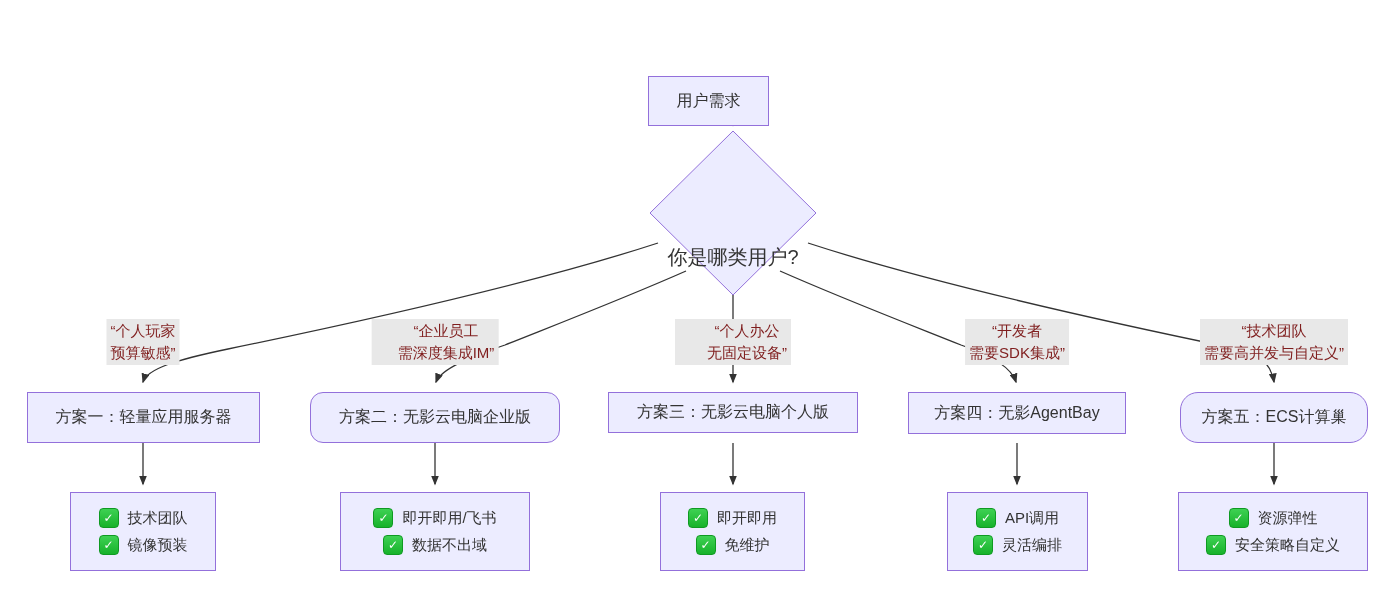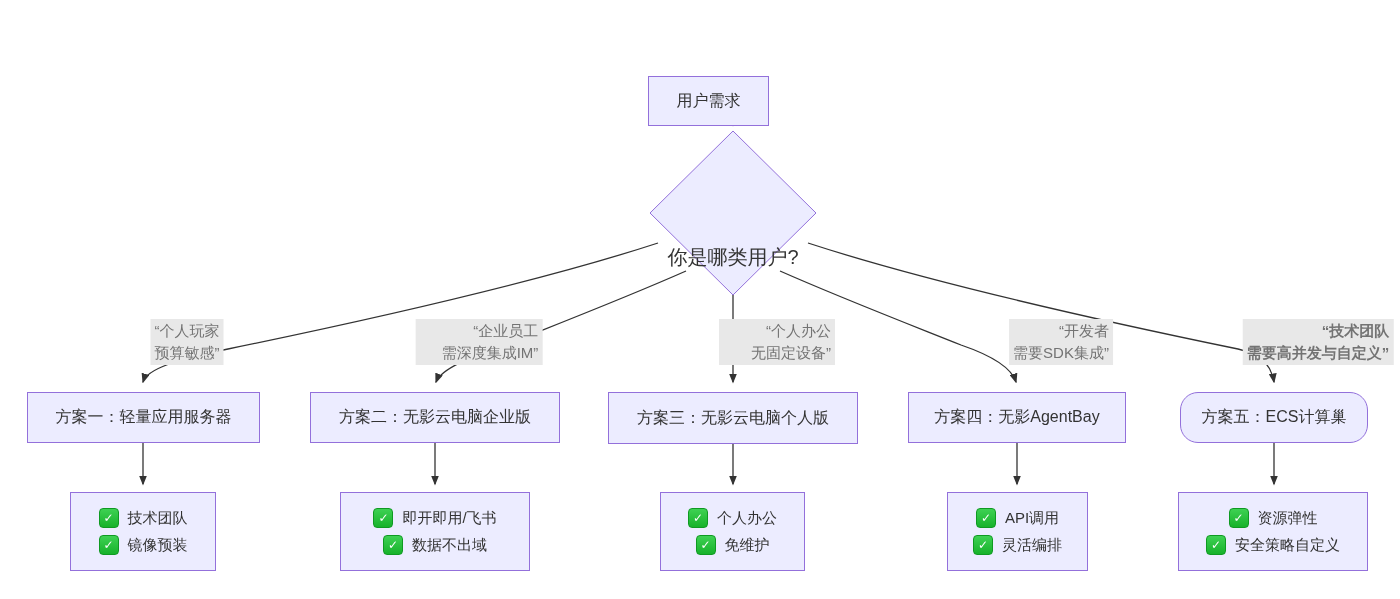--- a/index.html
+++ b/index.html
@@ -28,27 +28,26 @@
     transform:translate(-50%,-50%);
     color:#333333;
     font-size:20px;
     white-space:nowrap;
     margin-top:44px;
   }
   .edge-label {
     position:absolute;
     transform:translateX(-50%);
     background:#e8e8e8;
-    color:#737373;
+    color:#7f1d1d;
     font-size:15px;
     line-height:22px;
-    text-align:right;
+    text-align:center;
     padding:1px 4px;
     white-space:nowrap;
-    margin-left:44px;
   }
   .benefit {
     flex-direction:column;
     gap:7px;
     font-size:15px;
   }
   .benefit-row {
     display:flex;
     align-items:center;
     gap:9px;
@@ -112,35 +111,35 @@
     <div>需深度集成IM”</div>
   </div>
   <div class="edge-label" style="left:733px; top:319px;padding-left:32px;">
     <div>“个人办公</div>
     <div>无固定设备”</div>
   </div>
   <div class="edge-label" style="left:1017px; top:319px;">
     <div>“开发者</div>
     <div>需要SDK集成”</div>
   </div>
-  <div class="edge-label" style="left:1274px; top:319px;font-weight:bold;">
+  <div class="edge-label" style="left:1274px; top:319px;">
     <div>“技术团队</div>
     <div>需要高并发与自定义”</div>
   </div>
 
   <div class="node" style="left:27px; top:392px; width:233px; height:51px;">
     <span>方案一：轻量应用服务器</span>
   </div>
-  <div class="node" style="left:310px; top:392px; width:250px; height:51px;">
+  <div class="node" style="left:310px; top:392px; width:250px; height:51px;border-radius:13px;">
     <span>方案二：无影云电脑企业版</span>
   </div>
-  <div class="node" style="left:608px; top:392px; width:250px; height:52px;">
+  <div class="node" style="left:608px; top:392px; width:250px; height:41px;">
     <span>方案三：无影云电脑个人版</span>
   </div>
-  <div class="node" style="left:908px; top:392px; width:218px; height:51px;">
+  <div class="node" style="left:908px; top:392px; width:218px; height:42px;">
     <span>方案四：无影AgentBay</span>
   </div>
   <div class="node" style="left:1180px; top:392px; width:188px; height:51px;border-radius:18px;">
     <span>方案五：ECS计算巢</span>
   </div>
 
   <div class="node benefit" style="left:70px; top:492px; width:146px; height:79px;">
     <div class="benefit-row">
       <span class="check">✓</span>
       <span>技术团队</span>
@@ -156,21 +155,21 @@
       <span>即开即用/飞书</span>
     </div>
     <div class="benefit-row">
       <span class="check">✓</span>
       <span>数据不出域</span>
     </div>
   </div>
   <div class="node benefit" style="left:660px; top:492px; width:145px; height:79px;">
     <div class="benefit-row">
       <span class="check">✓</span>
-      <span>个人办公</span>
+      <span>即开即用</span>
     </div>
     <div class="benefit-row">
       <span class="check">✓</span>
       <span>免维护</span>
     </div>
   </div>
   <div class="node benefit" style="left:947px; top:492px; width:141px; height:79px;">
     <div class="benefit-row">
       <span class="check">✓</span>
       <span>API调用</span>

